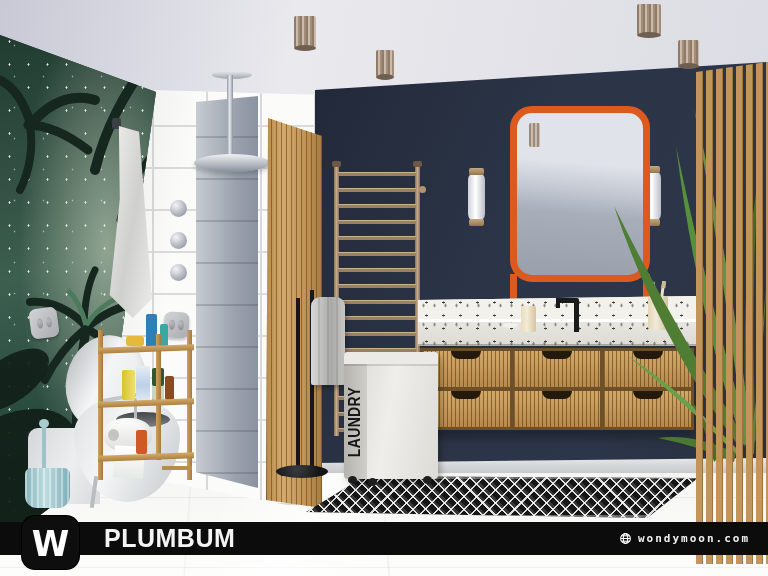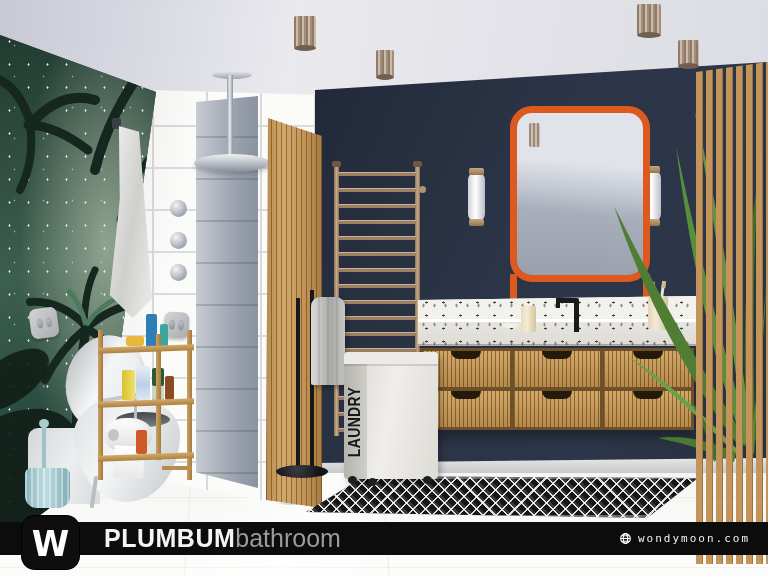--- a/index.html
+++ b/index.html
@@ -251,21 +251,21 @@
     padding:0 18px 0 104px;box-sizing:border-box;}
   .logo{left:22px;top:516px;width:57px;height:53px;border-radius:13px;background:#0e0e0e;
     display:flex;align-items:center;justify-content:center;
     box-shadow:0 0 0 1px #000;}
   .logo span{color:#fff;font-size:34px;font-weight:700;transform:scaleY(1.05);
     font-family:"DejaVu Sans",sans-serif;}
   .title-row{display:flex;align-items:baseline;}
   .title-main{color:#f4f4f4;font-size:25px;font-weight:700;letter-spacing:.5px;}
   .title-sub{color:#9b9b9b;font-size:25px;font-weight:300;}
   .site{display:flex;align-items:center;gap:6px;color:#f0f0f0;
-    font-family:"DejaVu Sans Mono",monospace;font-weight:400;font-size:11px;letter-spacing:2px;}
+    font-family:"DejaVu Sans Mono",monospace;font-weight:700;font-size:11px;letter-spacing:2px;}
 
   .shadow-under-counter{left:418px;top:344px;width:278px;height:5px;
     background:linear-gradient(180deg,rgba(0,0,0,.28),rgba(0,0,0,0));}
 </style>
 </head>
 <body>
 
 <div class="stage">
 
   <div class="abs ceiling"></div>
@@ -444,21 +444,20 @@
         <path d="M150,365 Q165,280 168,200 Q160,290 156,366 Z" fill="#55883a"></path>
         <path d="M120,370 Q110,330 92,312 Q108,340 116,374 Z" fill="#416f2c"></path>
       </g>
     </svg>
   </div>
   <div class="abs screen"></div>
 
   <div class="abs footer">
     <div class="title-row">
       <span class="title-main">PLUMBUM</span>
-        <span class="title-sub">bathroom</span>
     </div>
     <div class="site">
       <svg width="13" height="13" viewBox="0 0 24 24">
         <g fill="none" stroke="#ffffff" stroke-width="2">
           <circle cx="12" cy="12" r="9"></circle>
           <ellipse cx="12" cy="12" rx="4" ry="9"></ellipse>
           <path d="M3.5,12h17"></path>
             <path d="M5,7h14"></path>
             <path d="M5,17h14"></path>
         </g>

